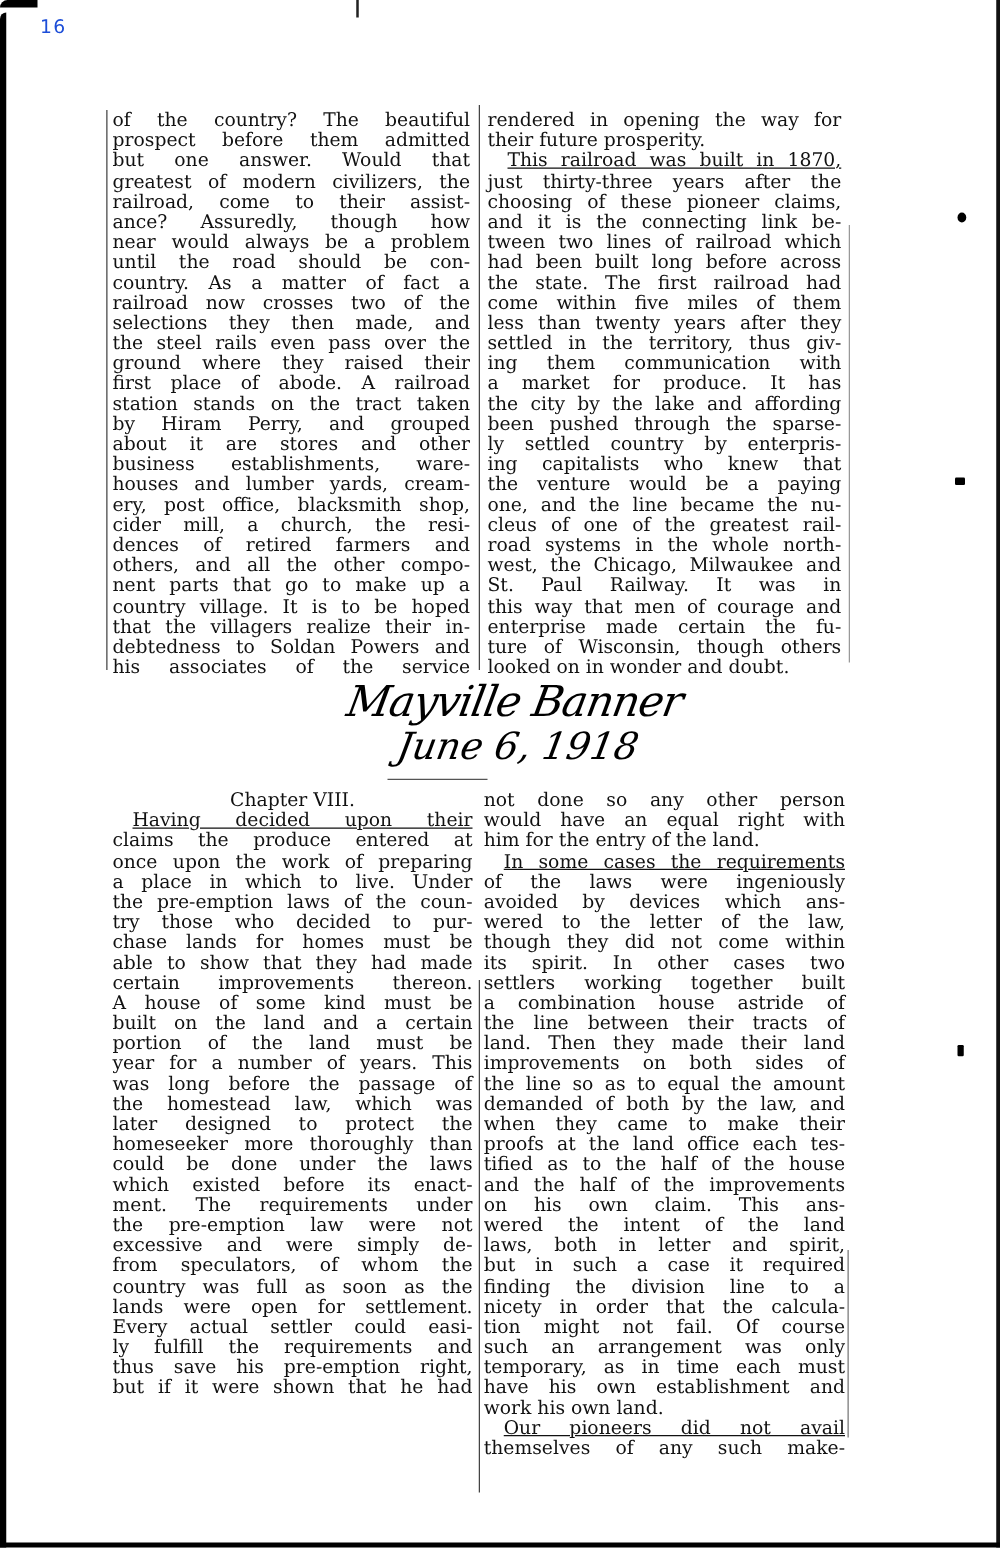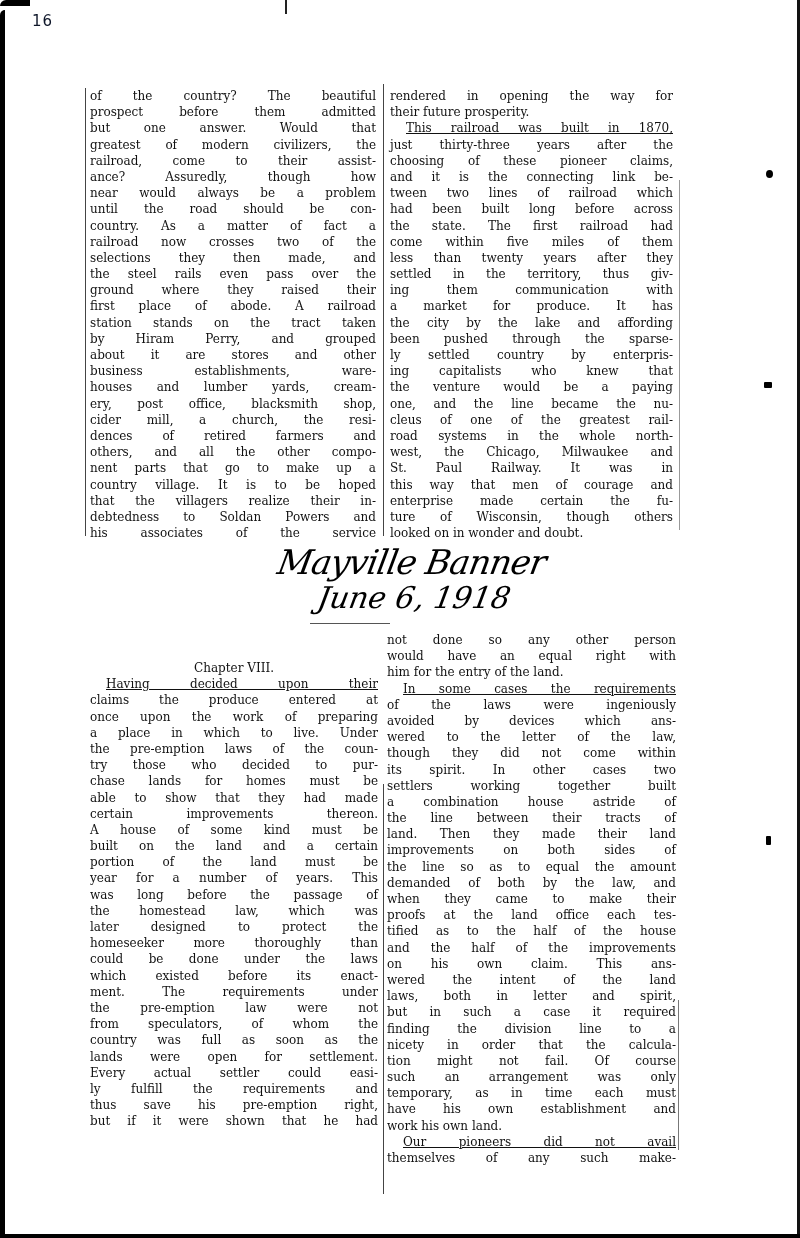--- a/index.html
+++ b/index.html
@@ -21,35 +21,35 @@
     position: absolute; left: 0; bottom: 0; width: 800px; height: 4px; background: #000;
   }
   .page-edge-right {
     position: absolute; right: 0; top: 0; width: 3px; height: 1238px; background: #111;
   }
   .top-mark {
     position: absolute; left: 285px; top: 0; width: 2px; height: 14px; background: #222;
   }
   .page-number {
     position: absolute; left: 32px; top: 12px; font-family: "DejaVu Sans", sans-serif;
-    font-size: 15px; color: #0f172a; letter-spacing: 1px;
+    font-size: 15px; color: #1d4ed8; letter-spacing: 1px;
   }
   .column {
     position: absolute;
-    font-size: 12px; line-height: 16.2px;
+    font-size: 15px; line-height: 16.2px;
     text-align: justify; text-align-last: justify;
   }
   .column .line { display: block; white-space: nowrap; text-align: justify; text-align-last: justify; height: 16.2px; }
   .column .line.last { text-align-last: left; }
   .column .line.indent { padding-left: 16px; text-decoration: underline; }
   .column .line.center { text-align: center; text-align-last: center; }
   .rule-v { position: absolute; width: 1px; background: #444; }
   .col1 { left: 90px; top: 88px; width: 286px; }
   .col2 { left: 390px; top: 88px; width: 283px; }
-  .col3 { left: 90px; top: 632px; width: 288px; margin-top: 28px; }
+  .col3 { left: 90px; top: 632px; width: 288px; }
   .col4 { left: 387px; top: 632px; width: 289px; }
   .handwriting {
     position: absolute; font-family: "DejaVu Serif", serif; font-style: italic;
     color: #000; font-weight: normal;
   }
   .hw-title { left: 278px; top: 542px; font-size: 34px; letter-spacing: -1px; transform: skewX(-10deg); }
   .hw-date { left: 318px; top: 580px; font-size: 30px; transform: skewX(-10deg); }
   .sep-line { position: absolute; left: 310px; top: 623px; width: 80px; height: 1px; background: #555; }
   .mark { position: absolute; width: 7px; height: 8px; background: #000; border-radius: 50%; }
 </style>
@@ -151,20 +151,21 @@
     <span class="line">portion of the land must be</span>
     <span class="line">year for a number of years. This</span>
     <span class="line">was long before the passage of</span>
     <span class="line">the homestead law, which was</span>
     <span class="line">later designed to protect the</span>
     <span class="line">homeseeker more thoroughly than</span>
     <span class="line">could be done under the laws</span>
     <span class="line">which existed before its enact-</span>
     <span class="line">ment. The requirements under</span>
     <span class="line">the pre-emption law were not</span>
+    <span class="line">excessive and were simply de-</span>
     <span class="line">from speculators, of whom the</span>
     <span class="line">country was full as soon as the</span>
     <span class="line">lands were open for settlement.</span>
     <span class="line">Every actual settler could easi-</span>
     <span class="line">ly fulfill the requirements and</span>
     <span class="line">thus save his pre-emption right,</span>
     <span class="line">but if it were shown that he had</span>
   </div>
 <div class="column col4" id="col4">
     <span class="line">not done so any other person</span>

